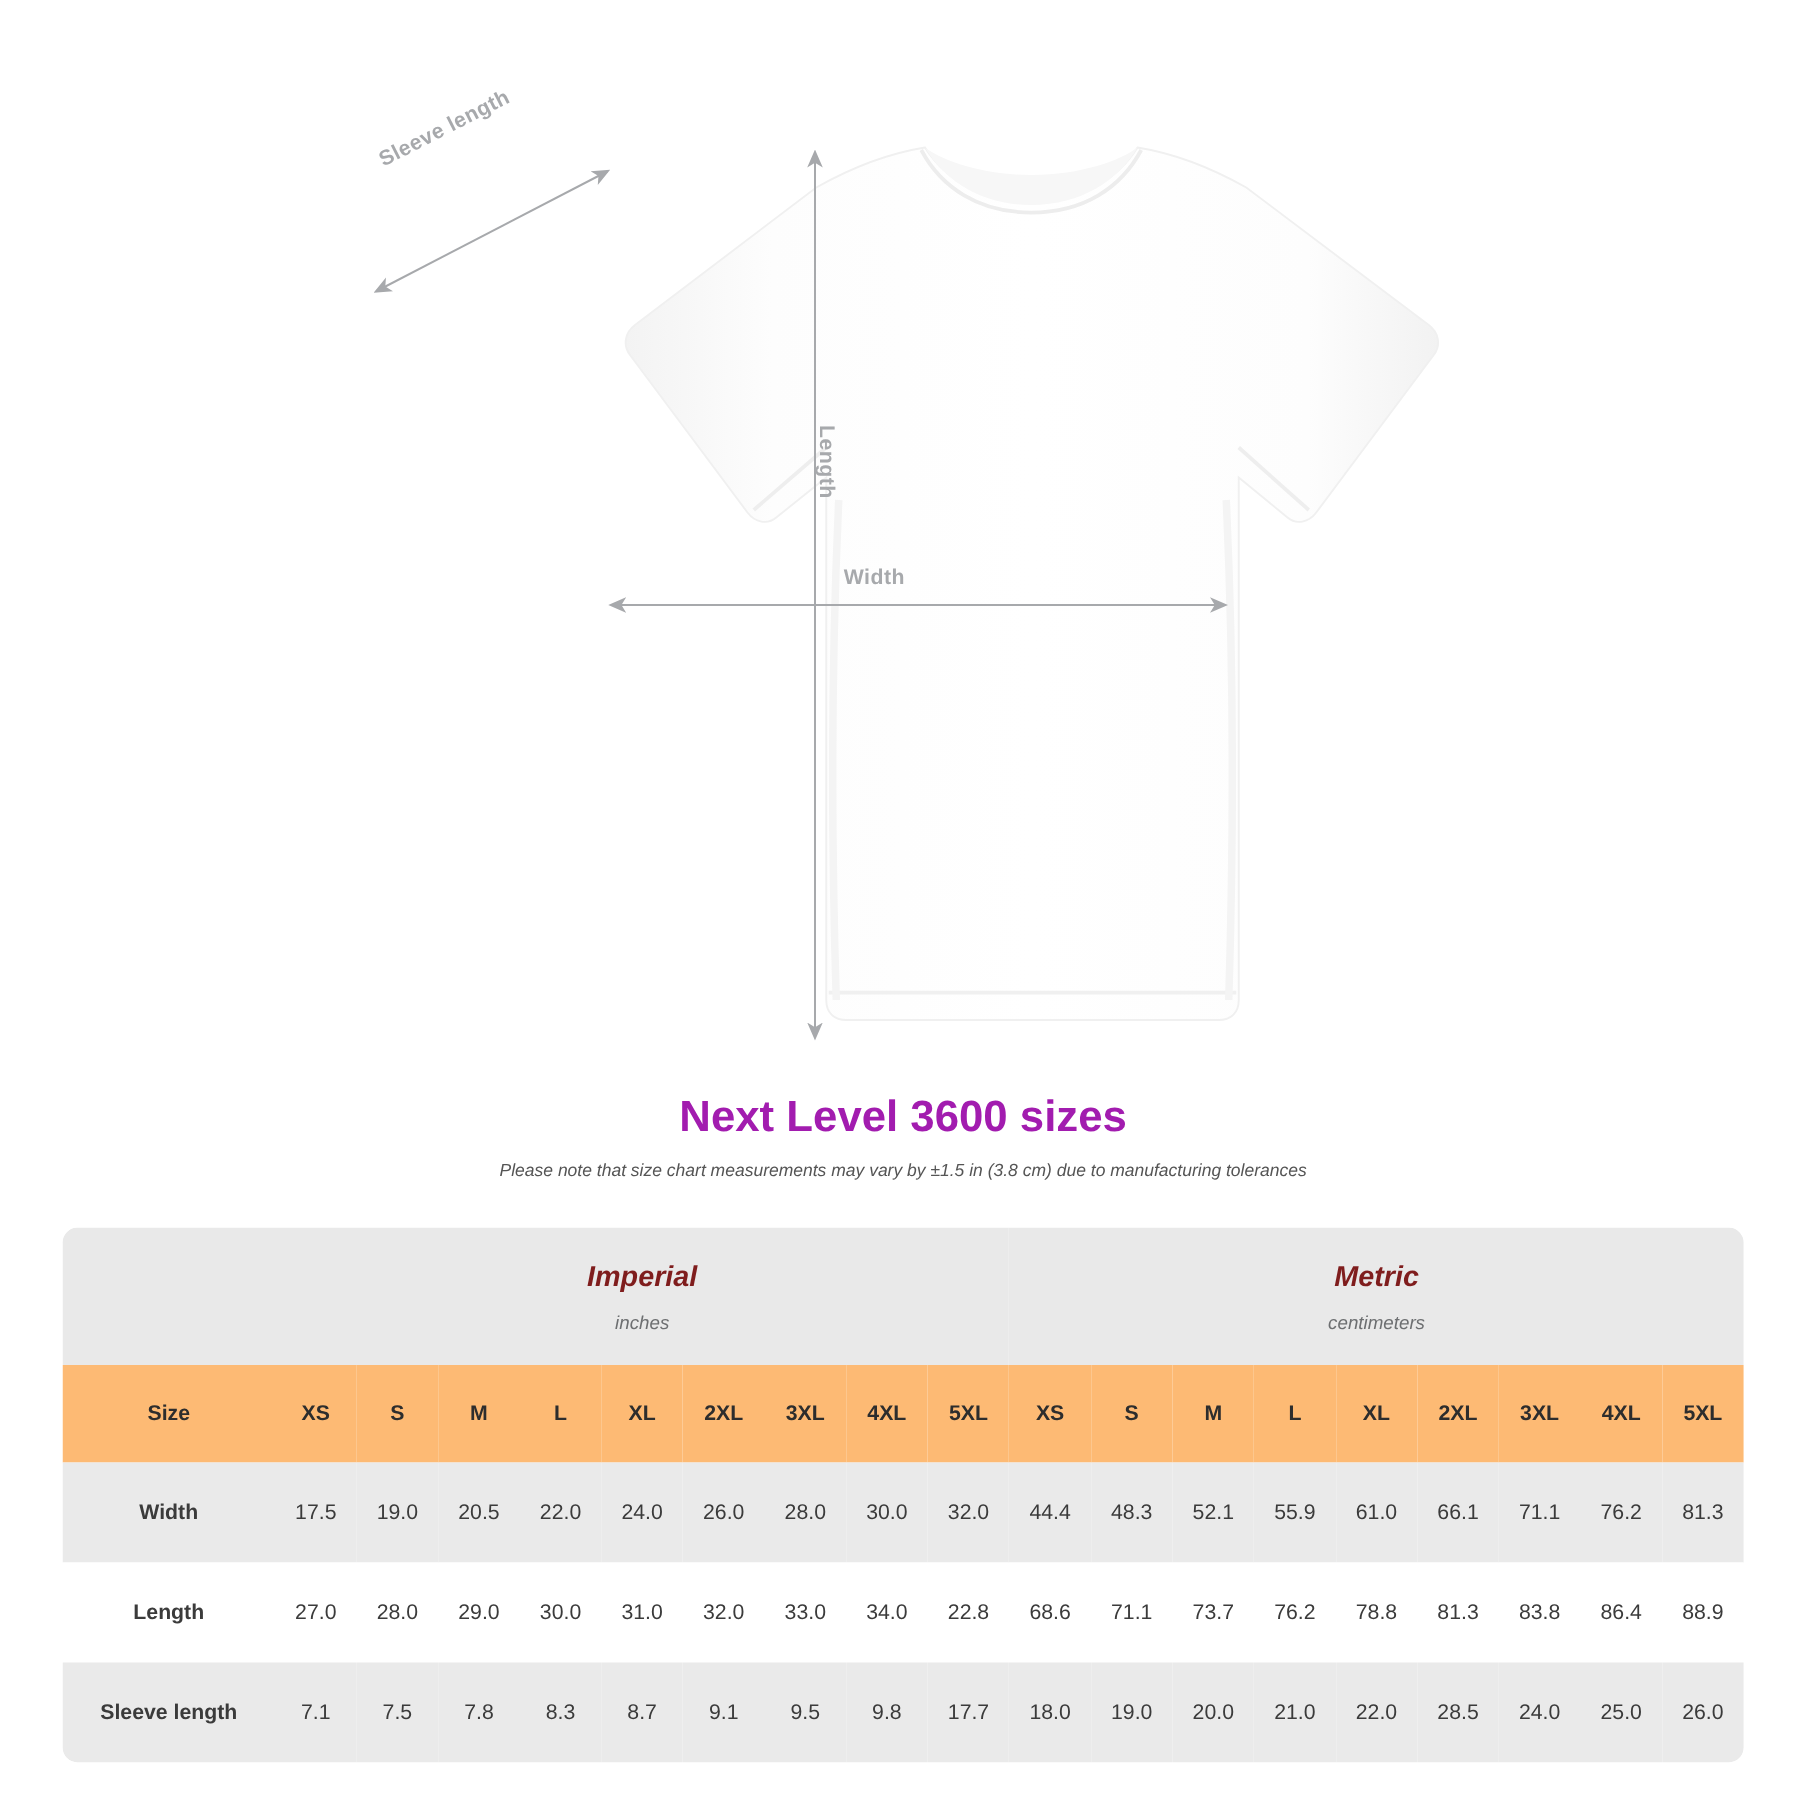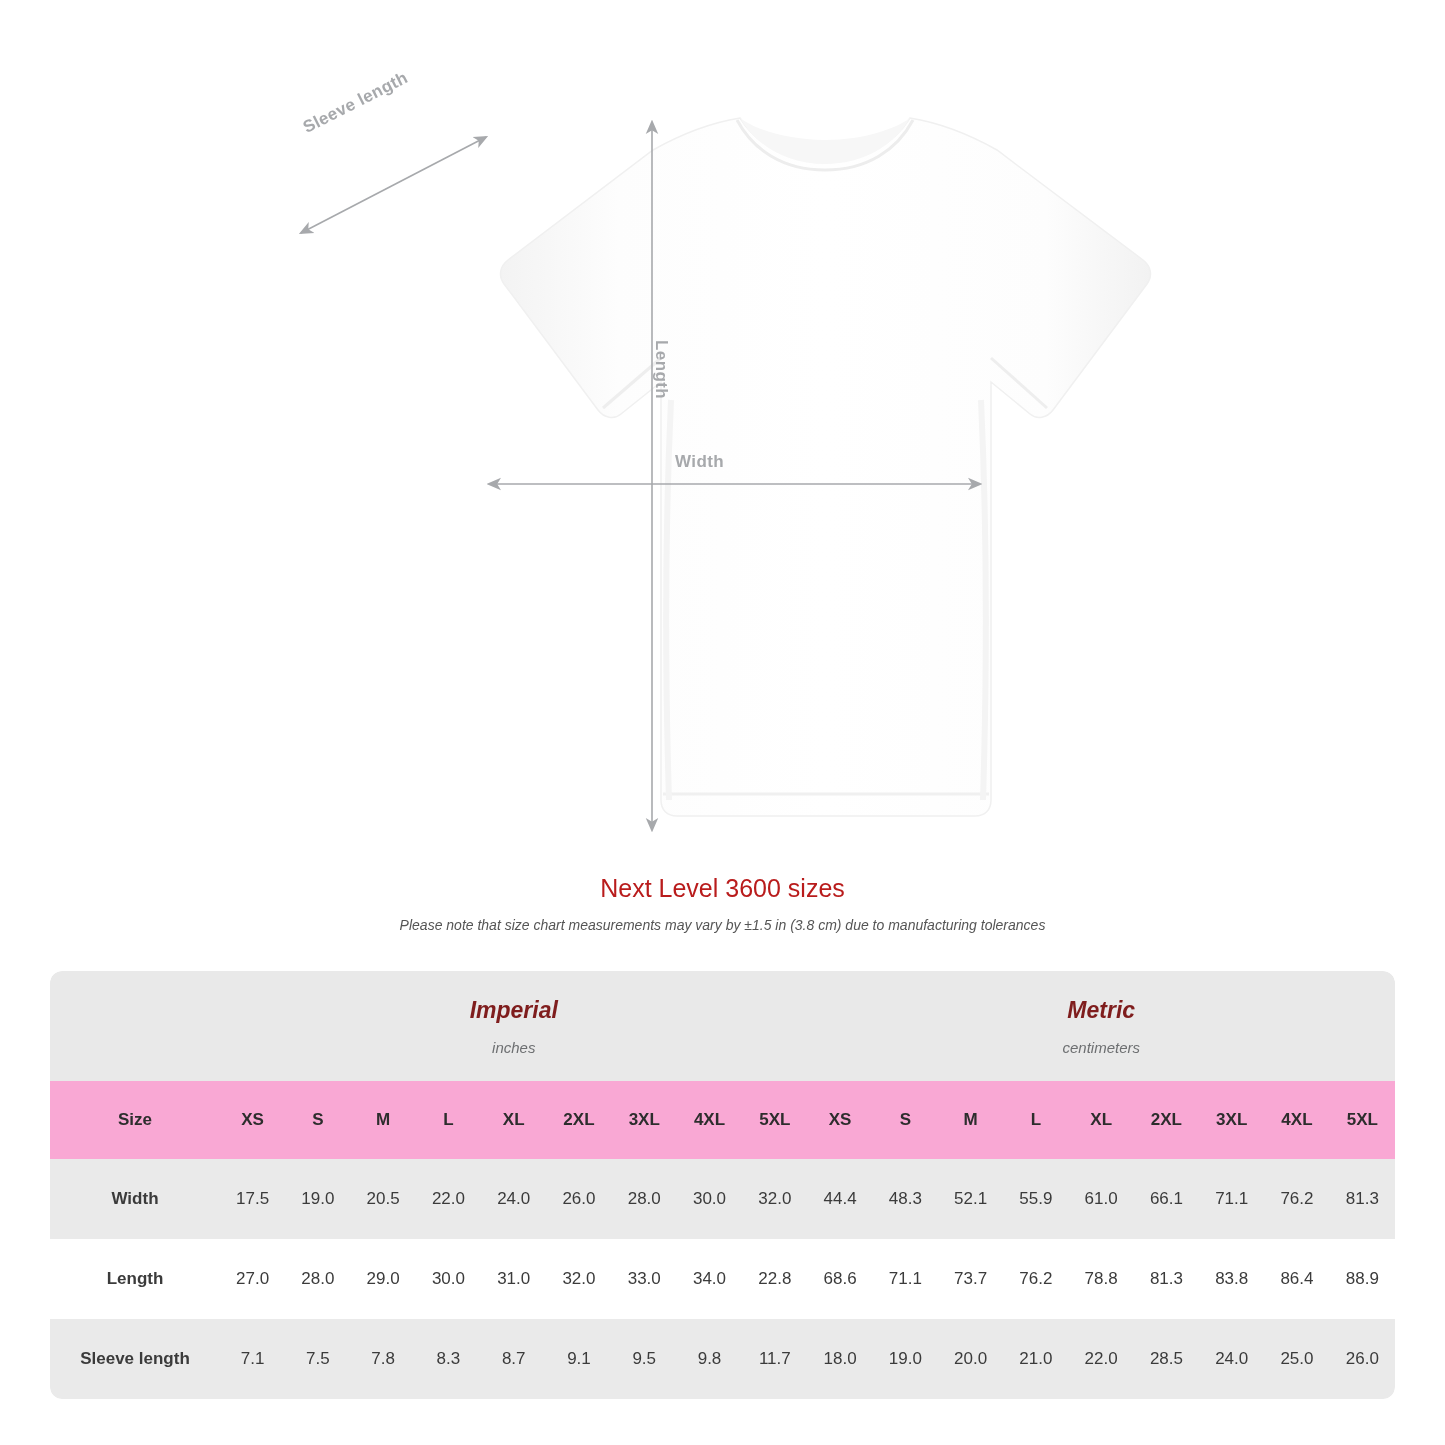--- a/index.html
+++ b/index.html
@@ -61,23 +61,23 @@
     text-orientation: mixed;
   }
   .label-width {
     left: 675px;
     top: 452px;
   }
 
   
   .title {
     text-align: center;
-    font-size: 25px;
-    font-weight: normal;
-    color: #b91c1c;
+    font-size: 35px;
+    font-weight: bold;
+    color: #a21caf;
     margin: 0;
     padding-top: 14px;
   }
   .subtitle {
     text-align: center;
     font-size: 14px;
     font-style: italic;
     color: #555555;
     margin: 14px 0 0 0;
   }
@@ -112,21 +112,21 @@
     color: #7f1d1d;
     line-height: 1.25;
   }
   .unit-sub {
     font-size: 15px;
     font-style: italic;
     color: #6d6f71;
     margin-top: 14px;
   }
   tr.head-row td {
-    background: #f9a8d4;
+    background: #fdba74;
     height: 76px;
     font-weight: bold;
     font-size: 17px;
     color: #2d2d2d;
   }
   tr.head-row td.rowlabel {
     font-size: 17px;
   }
   tr.data-row td {
     height: 78px;
@@ -313,21 +313,21 @@
         <tr class="data-row row-shaded">
           <td class="rowlabel corner-bl">Sleeve length</td>
           <td>7.1</td>
           <td>7.5</td>
           <td>7.8</td>
           <td>8.3</td>
           <td>8.7</td>
           <td>9.1</td>
           <td>9.5</td>
           <td>9.8</td>
-          <td>11.7</td>
+          <td>17.7</td>
           <td>18.0</td>
           <td>19.0</td>
           <td>20.0</td>
           <td>21.0</td>
           <td>22.0</td>
           <td>28.5</td>
           <td>24.0</td>
           <td>25.0</td>
           <td class="corner-br">26.0</td>
         </tr>

